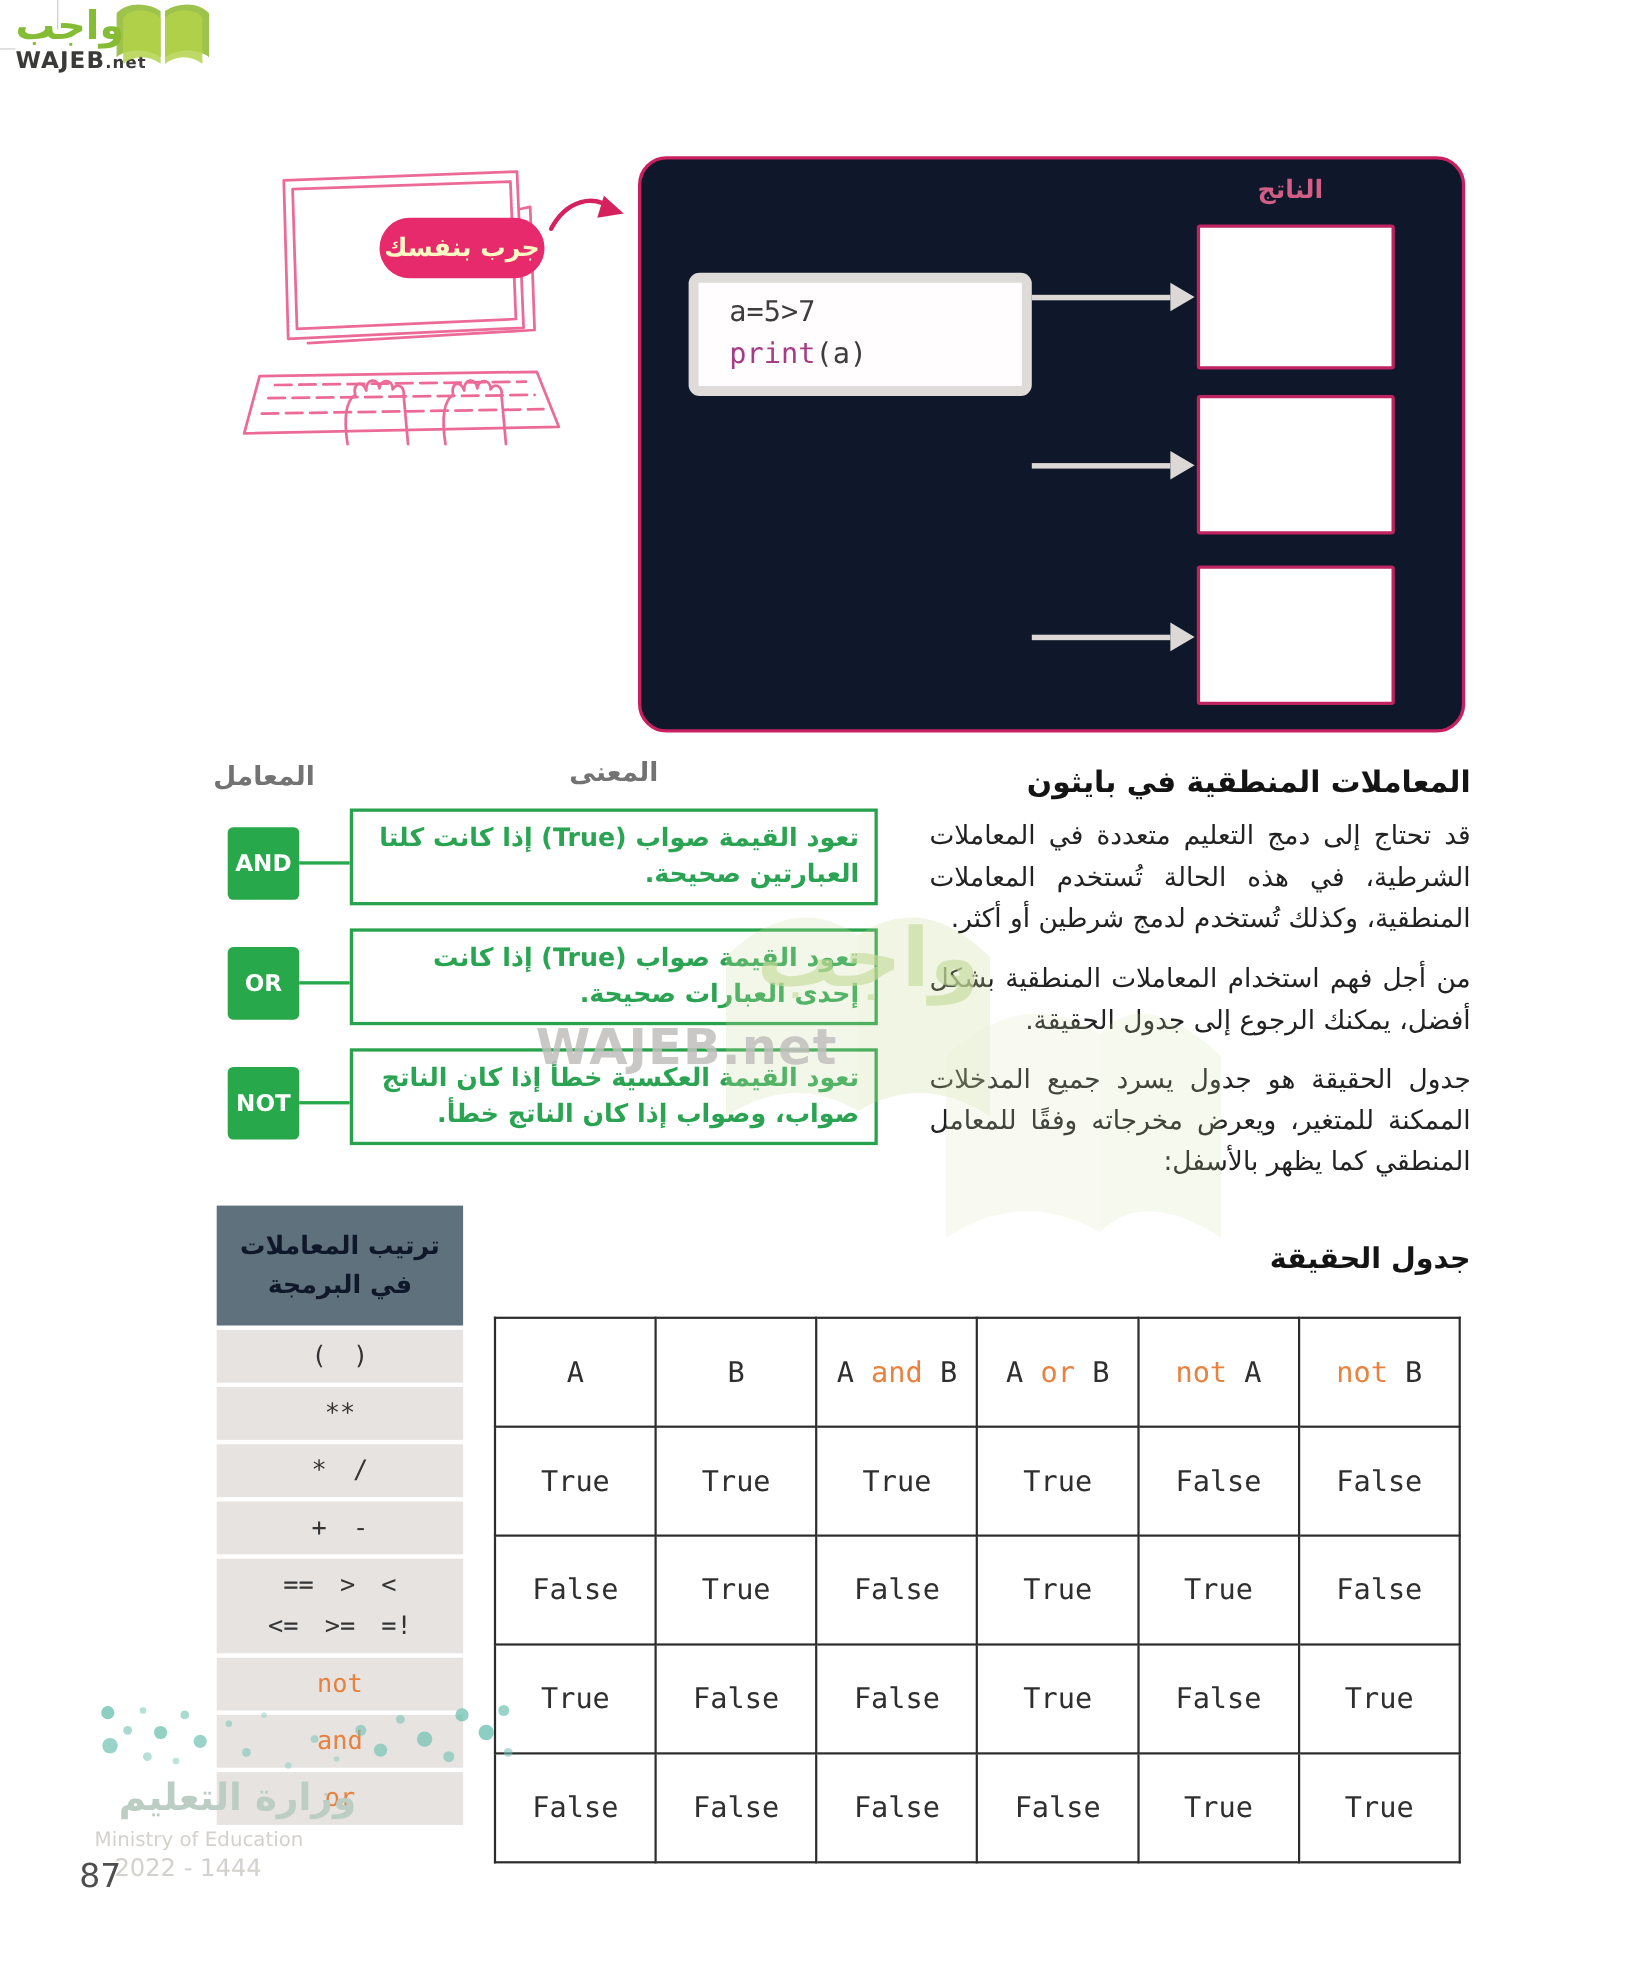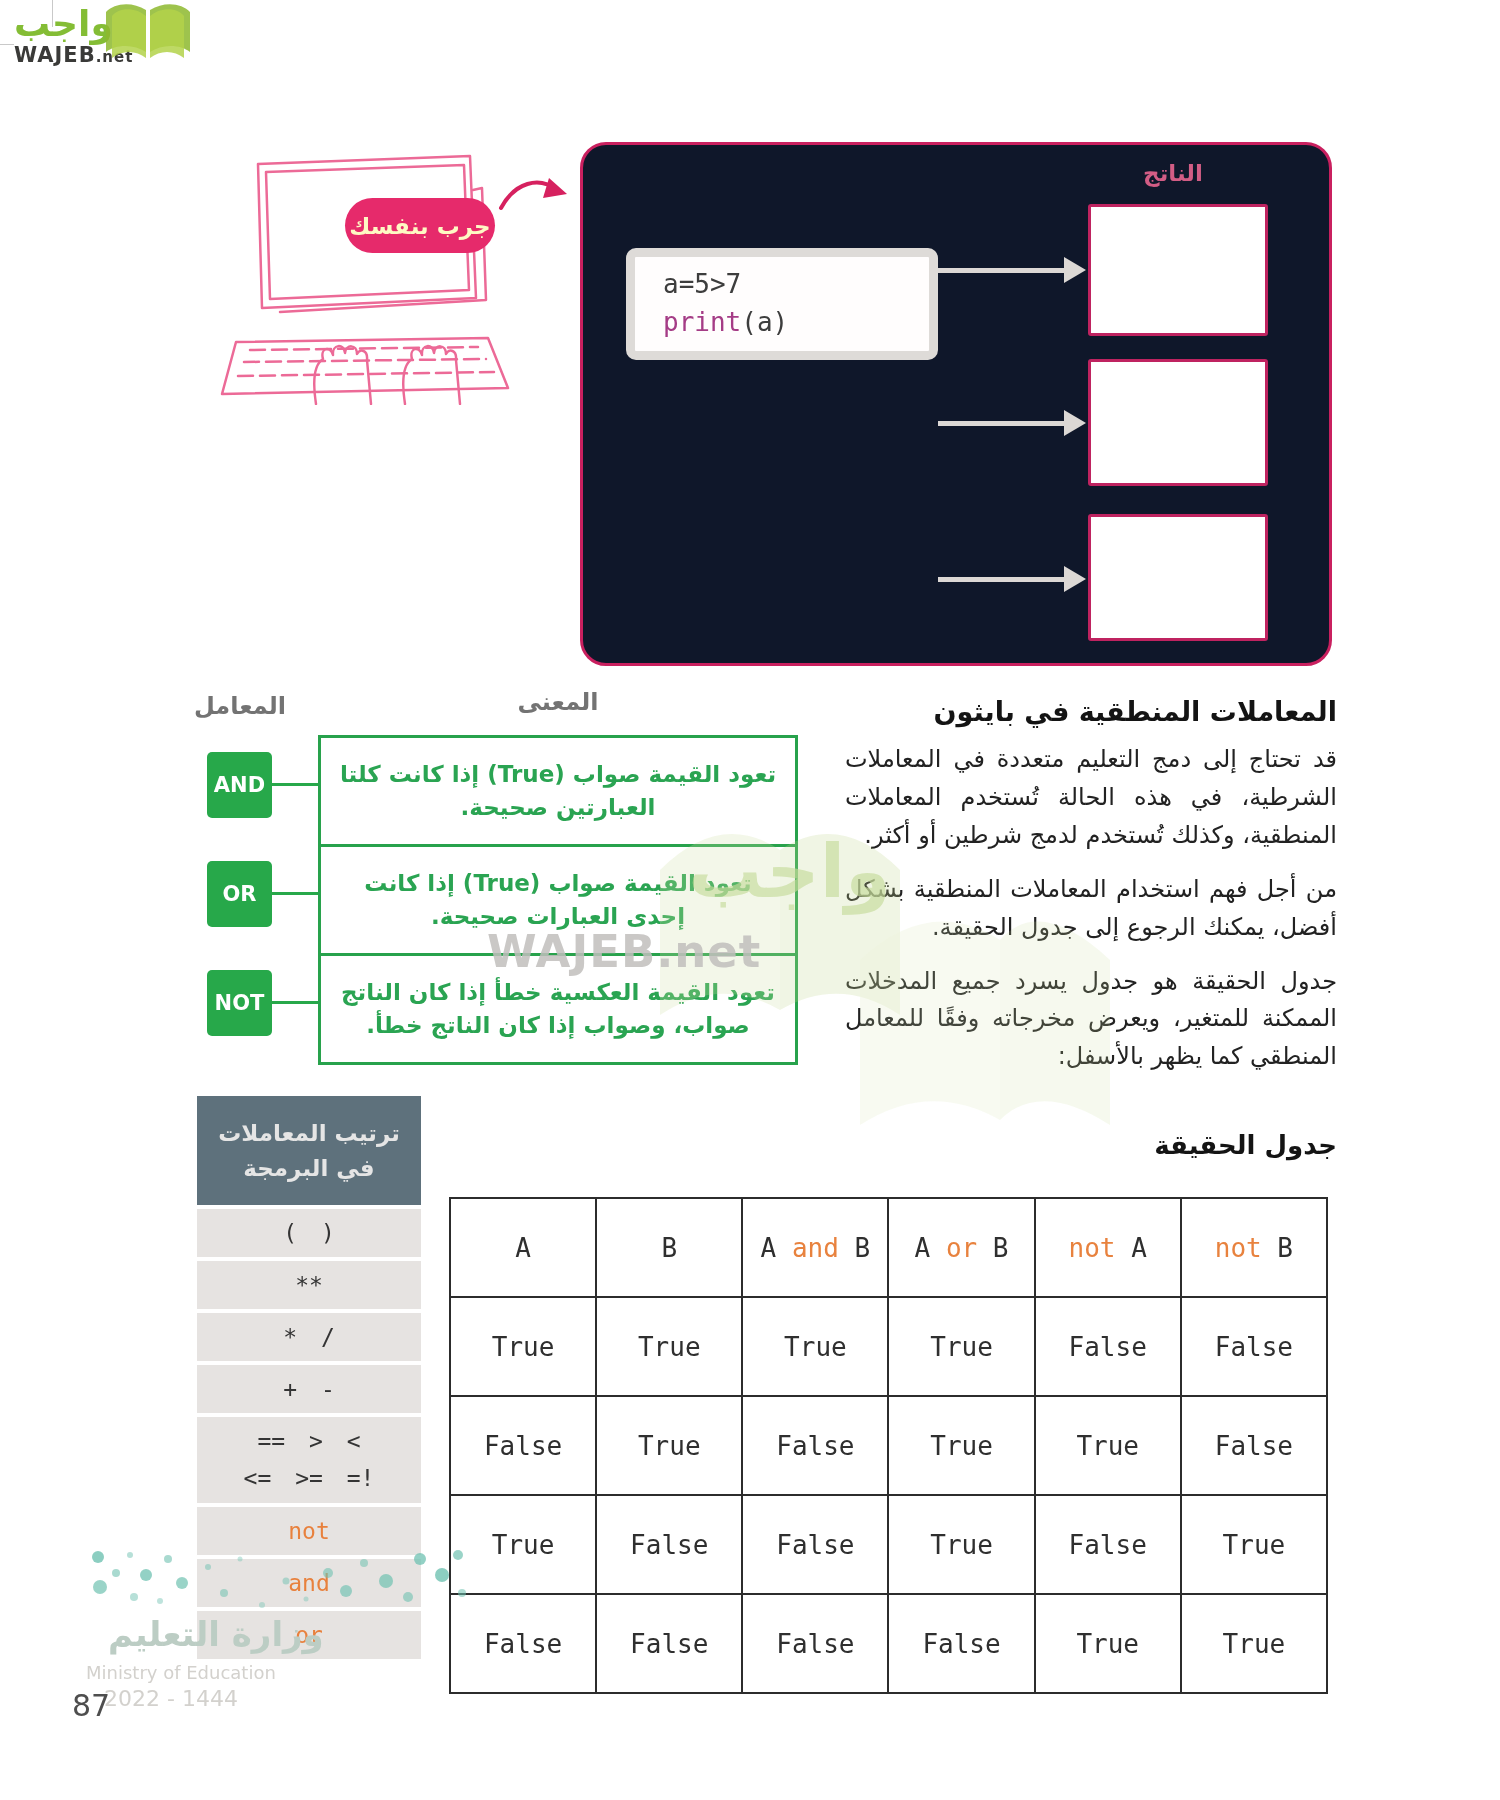--- a/index.html
+++ b/index.html
@@ -43,30 +43,30 @@
   .intro{left:845px;top:696px;width:492px;direction:rtl;}
   .intro h2{margin:0 0 14px 0;font-size:27px;font-weight:bold;color:#141414;}
   .intro p{margin:0 0 16px 0;font-size:24px;line-height:1.58;color:#222;
            text-align:justify;text-align-last:right;}
 
   
   .op-head{font-size:24px;font-weight:bold;color:#737373;text-align:center;}
   .op-square{position:absolute;width:65px;height:66px;background:#27a84a;border-radius:5px;
              color:#fff;font-weight:bold;font-size:21px;display:flex;align-items:center;justify-content:center;}
   .op-link{position:absolute;width:46px;height:3px;background:#27a84a;}
-  .op-meaning{position:absolute;width:480px;height:112px;border:3px solid #28a24c;background:#fff;
+  .op-meaning{position:absolute;width:480px;height:88px;border:3px solid #28a24c;background:#fff;
               box-sizing:border-box;direction:rtl;display:flex;align-items:center;justify-content:center;
-              text-align:center;font-size:23px;font-weight:bold;color:#2aa452;line-height:1.45;padding:0 14px;}
+              text-align:right;font-size:23px;font-weight:bold;color:#2aa452;line-height:1.45;padding:0 14px;}
 
   
   .truth-label{left:1140px;top:1130px;width:197px;text-align:right;font-size:26px;font-weight:bold;color:#141414;}
 
   
   .prec{left:197px;top:1096px;width:224px;}
-  .prec-head{height:109px;background:#5e717c;color:#e5e5e5;font-weight:bold;font-size:23px;
+  .prec-head{height:109px;background:#5e717c;color:#0f172a;font-weight:bold;font-size:23px;
              display:flex;flex-direction:column;align-items:center;justify-content:center;line-height:1.5;direction:rtl;}
   .prec-row{margin-top:4px;height:48px;background:#e6e3e1;display:flex;flex-direction:column;
             align-items:center;justify-content:center;font-family:"DejaVu Sans Mono",monospace;
             font-size:23px;color:#343434;word-spacing:10px;line-height:1.6;}
   .prec-row.tall{height:86px;}
   .prec-row.orange{color:#e8813d;}
 
   
   .truth{position:absolute;left:449px;top:1197px;width:879px;border-collapse:collapse;table-layout:fixed;
          font-family:"DejaVu Sans Mono",monospace;font-size:26px;color:#2f2f2f;}

